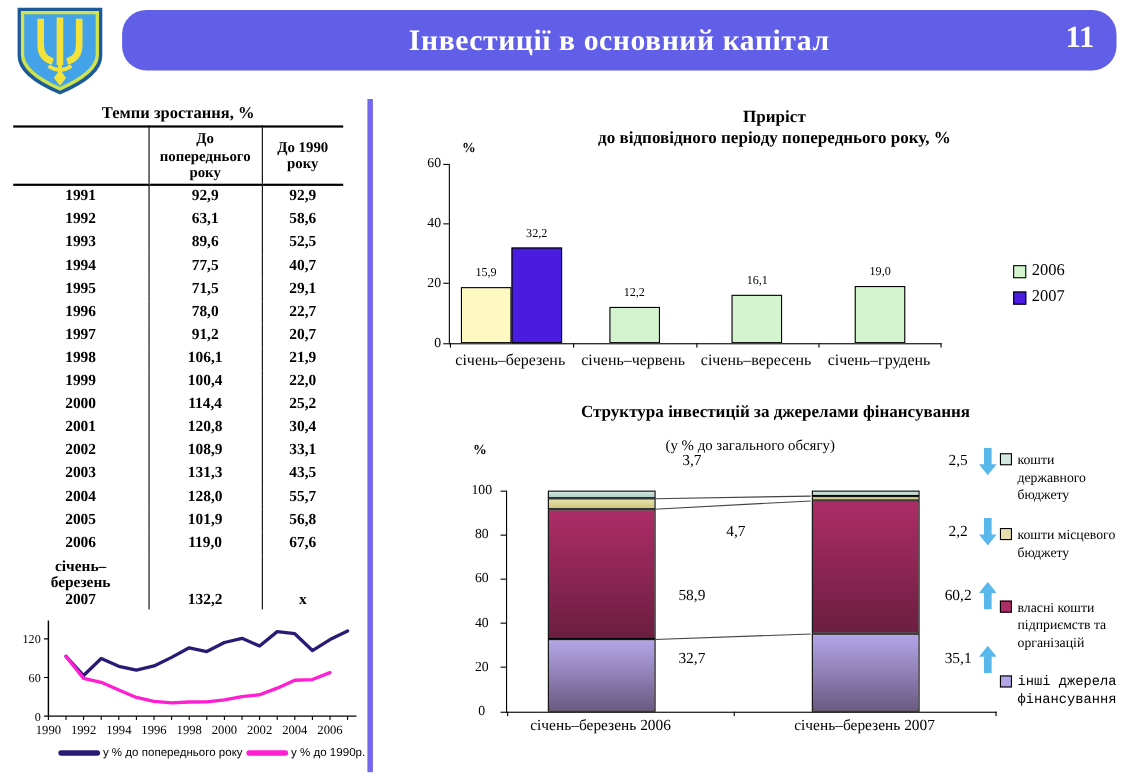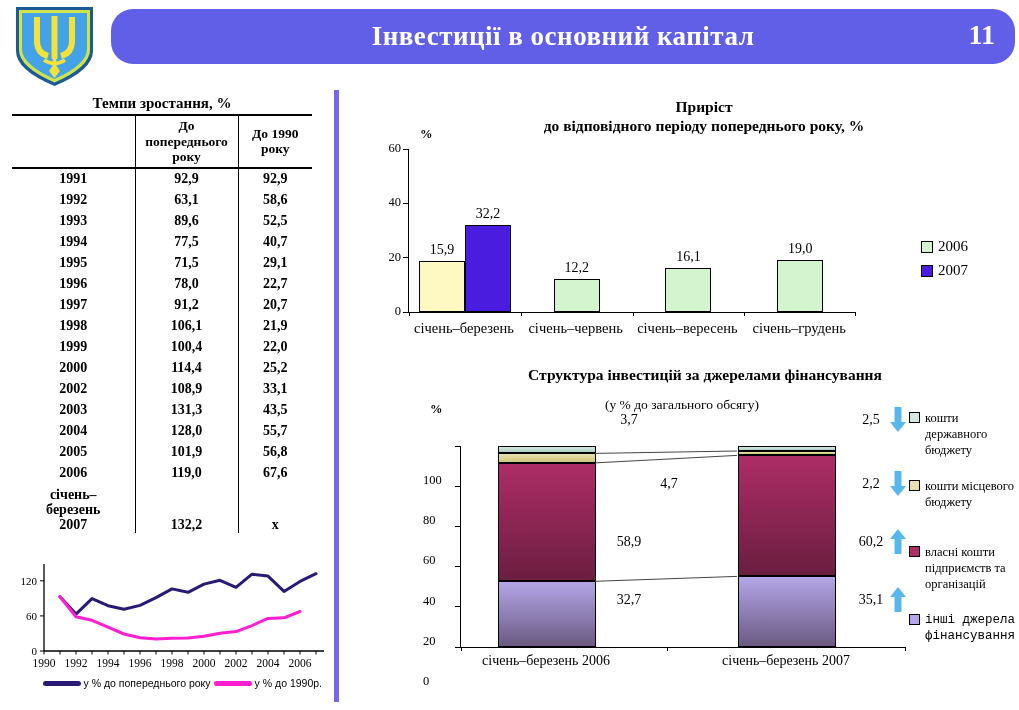--- a/index.html
+++ b/index.html
@@ -22,52 +22,52 @@
   table.growth td{font-size:14px;font-weight:bold;text-align:center;height:21px;padding:0 2px;
                   white-space:pre-line;line-height:1.1;}
   table.growth .vline{border-left:1.5px solid #000;}
   table.growth tbody tr:last-child td{vertical-align:bottom;padding-top:3px;}
 
   .vdiv{position:absolute;left:334px;top:90px;width:5px;height:612px;background:#7468ef;}
 
   
   .lc{position:absolute;left:14px;top:556px;width:320px;}
   .lc-legend{display:flex;align-items:center;justify-content:flex-end;gap:3px;
-             font-family:"Liberation Sans",sans-serif;font-size:10.5px;margin-top:1px;padding-right:12px;}
+             font-family:"Liberation Sans",sans-serif;font-size:10.5px;margin-top:1px;padding-right:2px;}
   .lc-swatch{display:inline-block;width:38px;height:5px;border-radius:3px;}
 
   
   .bc{position:absolute;left:390px;top:97px;width:628px;height:260px;}
   .bc-title{text-align:center;font-weight:bold;font-size:15.5px;line-height:1.25;}
   .bc-unit{position:absolute;left:30px;top:30px;font-size:12.5px;font-weight:bold;}
   .bc-plot{position:absolute;left:18px;top:52px;width:447px;height:163px;
            border-left:1.5px solid #000;border-bottom:1.5px solid #000;}
   .bc-ytlab{position:absolute;width:26px;text-align:right;font-size:12.5px;}
   .bc-ytick{position:absolute;width:5px;height:1px;background:#000;left:-6px;}
   .bc-xtick{position:absolute;width:1px;height:4px;background:#000;top:163px;}
   .bc-cats{position:absolute;left:0;top:0;width:100%;height:100%;display:flex;}
   .bc-cat{flex:1;position:relative;}
   .bc-bars{position:absolute;bottom:0;width:100%;display:flex;justify-content:center;align-items:flex-end;}
   .bc-bar{width:46px;border:1px solid #000;box-sizing:border-box;position:relative;}
   .bc-vallab{position:absolute;top:-20px;left:50%;transform:translateX(-50%);
-             font-size:14px;white-space:nowrap;}
+             font-size:11px;white-space:nowrap;}
   .bc-catlabs{position:absolute;left:18px;top:223px;width:447px;display:flex;}
   .bc-catlab{flex:1;text-align:center;font-size:14.5px;}
   .bc-legend{position:absolute;left:531px;top:141px;display:flex;flex-direction:column;gap:7px;}
   .bc-leg-item{display:flex;align-items:center;gap:5px;font-size:15px;}
   .leg-sq{width:12px;height:12px;border:1px solid #000;box-sizing:border-box;display:inline-block;}
 
   
   .sc{position:absolute;left:392px;top:366px;width:626px;height:342px;}
   .sc-title{text-align:center;font-weight:bold;font-size:15.5px;}
   .sc-sub{position:absolute;left:130px;top:31px;width:320px;text-align:center;font-size:13.5px;}
   .sc-unit{position:absolute;left:38px;top:36px;font-size:12.5px;font-weight:bold;}
   .sc-plot{position:absolute;left:68px;top:80px;width:445px;height:201px;
            border-left:1.5px solid #000;border-bottom:1.5px solid #000;}
-  .sc-ytlab{position:absolute;width:30px;text-align:left;font-size:12.5px;margin-top:35px;}
+  .sc-ytlab{position:absolute;width:30px;text-align:center;font-size:12.5px;}
   .sc-ytick{position:absolute;width:5px;height:1px;background:#000;left:-6px;}
   .sc-xtick{position:absolute;width:1px;height:4px;background:#000;top:201px;}
   .sc-bar{position:absolute;bottom:0;width:98px;display:flex;flex-direction:column;}
   .sc-seg{border:1px solid #000;box-sizing:border-box;}
   .sc-catlab{position:absolute;top:287px;width:220px;text-align:center;font-size:14px;transform:translateX(-50%);}
   .sc-midlab,.sc-rightlab{position:absolute;font-size:14px;transform:translateX(-50%);white-space:nowrap;}
   .sc-arrow{position:absolute;}
   .sc-legend-item{position:absolute;left:517px;display:flex;gap:5px;font-size:12.5px;line-height:1.28;width:108px;}
   .sc-legend-item .leg-sq{width:11px;height:11px;flex:none;margin-top:2px;}
   .sc-connectors{position:absolute;left:68px;top:80px;pointer-events:none;}
@@ -158,20 +158,25 @@
           </tr>
           <tr>
             <td>1999</td>
             <td class="vline">100,4</td>
             <td class="vline">22,0</td>
           </tr>
           <tr>
             <td>2000</td>
             <td class="vline">114,4</td>
             <td class="vline">25,2</td>
+          </tr>
+          <tr>
+            <td>2001</td>
+            <td class="vline">120,8</td>
+            <td class="vline">30,4</td>
           </tr>
           <tr>
             <td>2002</td>
             <td class="vline">108,9</td>
             <td class="vline">33,1</td>
           </tr>
           <tr>
             <td>2003</td>
             <td class="vline">131,3</td>
             <td class="vline">43,5</td>

